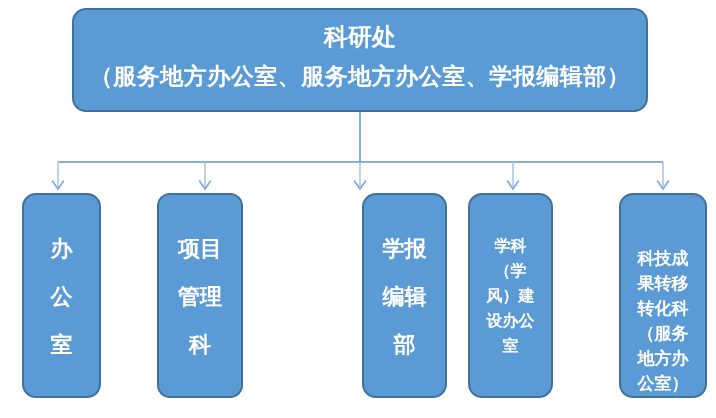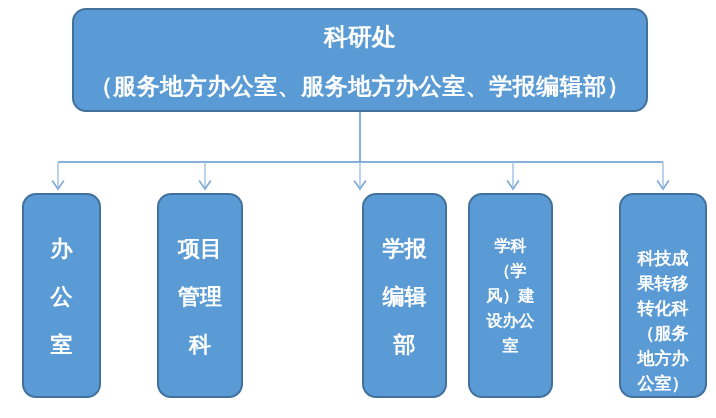--- a/index.html
+++ b/index.html
@@ -32,28 +32,28 @@
     font-weight:bold;
     display:flex;
     flex-direction:column;
     align-items:center;
     justify-content:center;
     text-align:center;
   }
   .root-box{
     left:72px;top:8px;width:576px;height:104px;
     justify-content:space-between;
-    padding:14px 0 12px 0;
+    padding:14px 0 22px 0;
   }
   .root-title{font-size:24px;line-height:26px;}
   .root-subtitle{font-size:23px;line-height:25px;letter-spacing:0.5px;white-space:nowrap;}
   .child{top:193px;height:205px;}
   .child-label{white-space:pre-line;}
   .b1{left:22px;width:79px;}
-  .b2{left:157px;width:86px;}
+  .b2{left:157px;width:86px;border-radius:13px;}
   .b3{left:317px;width:85px;margin-left:45px;}
   .b1 .child-label,.b2 .child-label,.b3 .child-label{font-size:22px;line-height:48px;}
   .b4{left:468px;width:85px;}
   .b4 .child-label{font-size:16px;line-height:25px;}
   .b5{left:619px;width:88px;justify-content:flex-end;}
   .b5 .child-label{font-size:17px;line-height:25px;}
 </style>
 </head>
 <body>
 

